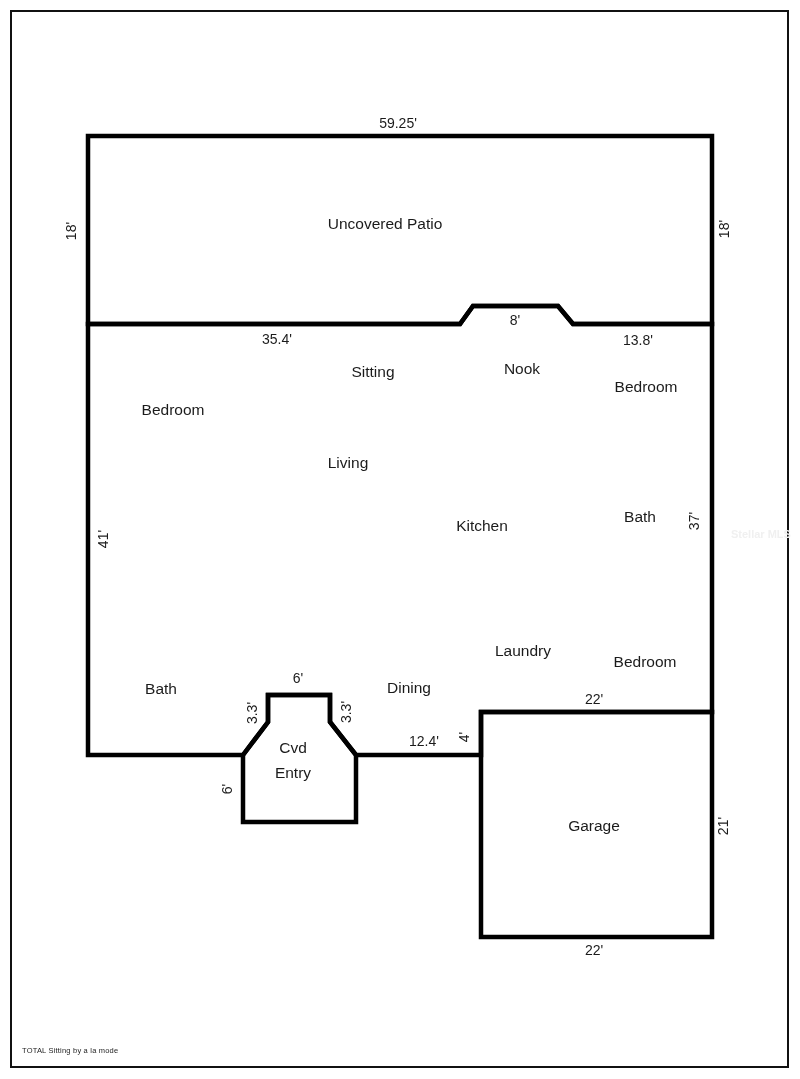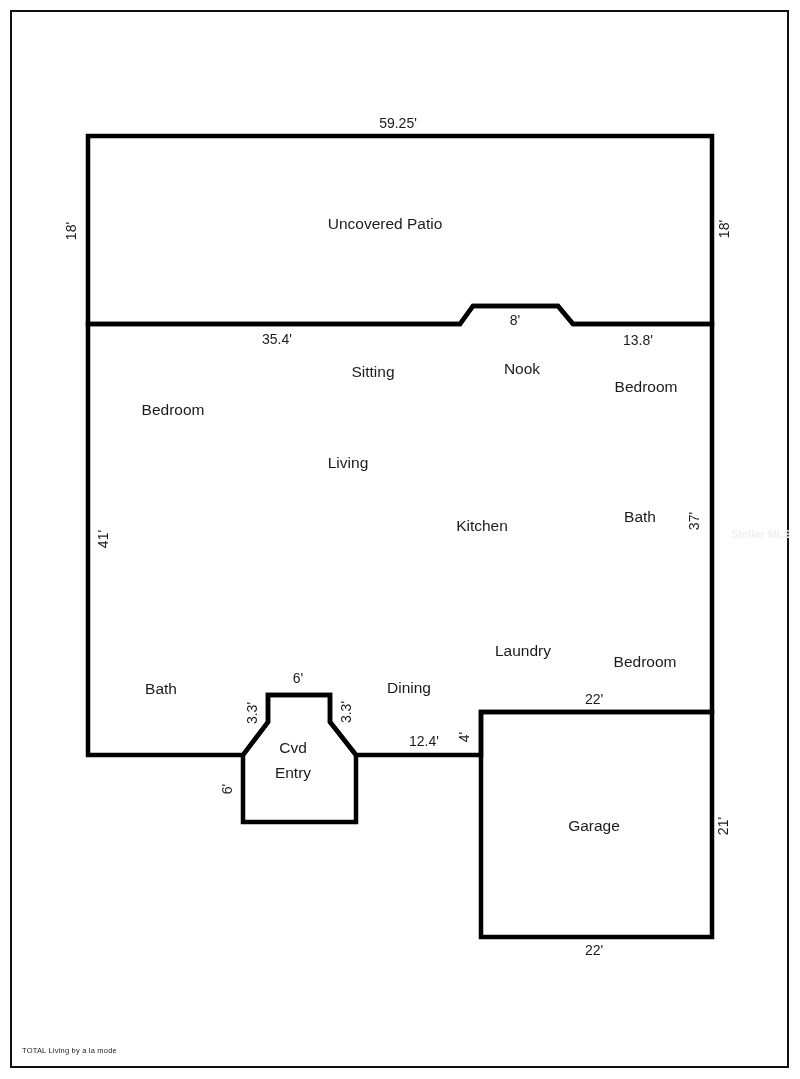--- a/index.html
+++ b/index.html
@@ -133,15 +133,15 @@
     <text class="dim-label" x="228" y="789" transform="rotate(-90 228 789)">6'</text>
     <text class="dim-label" x="424" y="742">12.4'</text>
     <text class="dim-label" x="465" y="737" transform="rotate(-90 465 737)">4'</text>
     <text class="dim-label" x="594" y="700">22'</text>
     <text class="dim-label" x="724" y="826" transform="rotate(-90 724 826)">21'</text>
     <text class="dim-label" x="594" y="951">22'</text>
   </svg>
 
   <div class="watermark">Stellar MLS</div>
 
-  <div class="footer-text">TOTAL Living by a la mode</div>
+  <div class="footer-text">TOTAL Sitting by a la mode</div>
 
 </div>
 
 </body></html>

